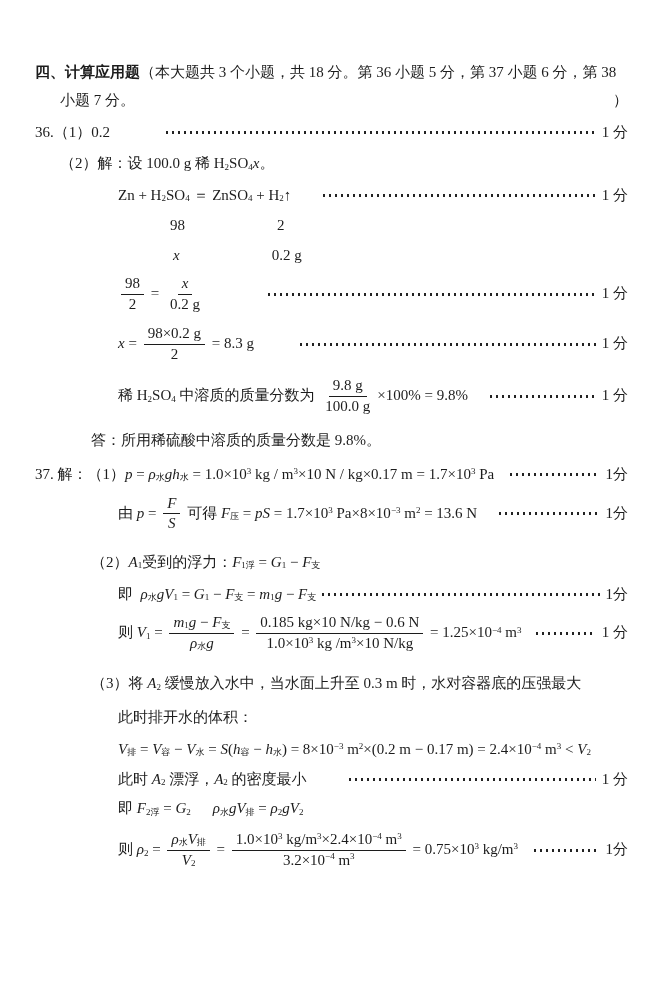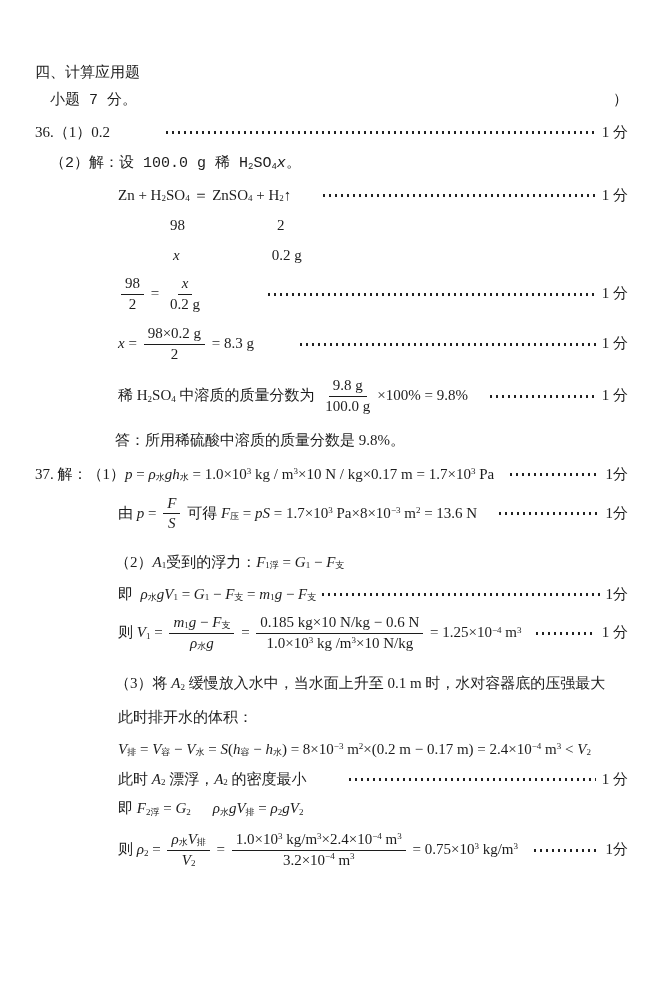--- a/index.html
+++ b/index.html
@@ -7,61 +7,61 @@
     width:658px;height:1006px;box-sizing:border-box;
     margin:0 auto;background:#ffffff;color:#1c1c1c;
     padding:62px 30px 26px 35px;
     display:flex;flex-direction:column;
     font-family:"Liberation Serif","DejaVu Serif",serif;
     font-size:15px;line-height:1.45;
     overflow:hidden;
   }
   .line{display:flex;align-items:center;white-space:pre;flex-wrap:nowrap;}
   .ind0{margin-left:0;}
-  .ind1{margin-left:15px;font-family:Liberation Mono, monospace;}
-  .ind2{margin-left:80px;}
+  .ind1{margin-left:25px;}
+  .ind2{margin-left:56px;}
   .ind3{margin-left:83px;}
   .t{white-space:pre;}
-  .t.b{font-weight:normal;}
+  .t.b{font-weight:bold;}
   .t.i{font-style:italic;}
   .sb{font-size:0.6em;vertical-align:sub;position:relative;top:0.35em;white-space:pre;}
   .su{font-size:0.6em;vertical-align:super;position:relative;top:-0.35em;white-space:pre;}
   .sp{display:inline-block;flex:0 0 auto;}
   .fill{flex:1 1 auto;}
   .ld{
     flex:1 1 30px;min-width:24px;height:5px;align-self:center;margin:0 6px 0 4px;
     background-image:radial-gradient(circle 1.3px,#222 90%,transparent 100%);
     background-size:6px 5px;background-repeat:repeat-x;background-position:left center;
   }
   .fr{display:inline-flex;flex-direction:column;align-items:center;vertical-align:middle;margin:2px 3px;flex:0 0 auto;}
   .fr .n,.fr .d{display:inline-flex;align-items:center;padding:0 4px;line-height:1.3;white-space:pre;}
   .fr .n{border-bottom:1.2px solid #1c1c1c;}
   .footer{margin-top:auto;text-align:center;letter-spacing:2px;}
 </style>
 </head>
 <body>
 
 <div class="page">
   <div>
-      <div class="line ind0" style="margin-top: 0px;"><span class="t b">四、计算应用题</span></div>
+      <div class="line ind0" style="margin-top: 0px;"><span class="t b">四、计算应用题</span><span class="t">（本大题共 3 个小题，共 18 分。第 36 小题 5 分，第 37 小题 6 分，第 38</span></div>
       <div class="line ind1" style="margin-top: 6px;"><span class="t">小题 7 分。</span><span class="fill"></span><span class="t">）</span></div>
       <div class="line ind0" style="margin-top: 10px;"><span class="t">36.（1）0.2</span><span class="sp" style="width: 50px;"></span><span class="ld"></span><span class="t">1 分</span></div>
       <div class="line ind1" style="margin-top: 10px;"><span class="t">（2）解：设 100.0 g 稀 H</span><span class="sb">2</span><span class="t">SO</span><span class="sb">4</span><span class="t i">x</span><span class="t">。</span></div>
       <div class="line ind3" style="margin-top: 10px;"><span class="t">Zn + H</span><span class="sb">2</span><span class="t">SO</span><span class="sb">4</span><span class="t"> ＝ ZnSO</span><span class="sb">4</span><span class="t"> + H</span><span class="sb">2</span><span class="t">↑</span><span class="sp" style="width: 26px;"></span><span class="ld"></span><span class="t">1 分</span></div>
       <div class="line ind3" style="margin-top: 8px;"><span class="sp" style="width: 52px;"></span><span class="t">98</span><span class="sp" style="width: 92px;"></span><span class="t">2</span></div>
       <div class="line ind3" style="margin-top: 8px;"><span class="sp" style="width: 55px;"></span><span class="t i">x</span><span class="sp" style="width: 92px;"></span><span class="t">0.2 g</span></div>
       <div class="line ind3" style="margin-top: 6px;"><span class="fr"><span class="n"><span class="t">98</span></span><span class="d"><span class="t">2</span></span></span><span class="t"> = </span><span class="fr"><span class="n"><span class="t i">x</span></span><span class="d"><span class="t">0.2 g</span></span></span><span class="sp" style="width: 55px;"></span><span class="ld"></span><span class="t">1 分</span></div>
       <div class="line ind3" style="margin-top: 6px;"><span class="t i">x</span><span class="t"> = </span><span class="fr"><span class="n"><span class="t">98×0.2 g</span></span><span class="d"><span class="t">2</span></span></span><span class="t"> = 8.3 g</span><span class="sp" style="width: 40px;"></span><span class="ld"></span><span class="t">1 分</span></div>
       <div class="line ind3" style="margin-top: 8px;"><span class="t">稀 H</span><span class="sb">2</span><span class="t">SO</span><span class="sb">4</span><span class="t"> 中溶质的质量分数为 </span><span class="fr"><span class="n"><span class="t">9.8 g</span></span><span class="d"><span class="t">100.0 g</span></span></span><span class="t">×100% = 9.8%</span><span class="sp" style="width: 16px;"></span><span class="ld"></span><span class="t">1 分</span></div>
       <div class="line ind2" style="margin-top: 12px;"><span class="t">答：所用稀硫酸中溶质的质量分数是 9.8%。</span></div>
       <div class="line ind0" style="margin-top: 12px;"><span class="t">37. 解：（1）</span><span class="t i">p</span><span class="t"> = </span><span class="t i">ρ</span><span class="sb">水</span><span class="t i">g</span><span class="t i">h</span><span class="sb">水</span><span class="t"> = 1.0×10</span><span class="su">3</span><span class="t"> kg / m</span><span class="su">3</span><span class="t">×10 N / kg×0.17 m = 1.7×10</span><span class="su">3</span><span class="t"> Pa</span><span class="sp" style="width: 10px;"></span><span class="ld"></span><span class="t">1分</span></div>
       <div class="line ind3" style="margin-top: 6px;"><span class="t">由 </span><span class="t i">p</span><span class="t"> = </span><span class="fr"><span class="n"><span class="t i">F</span></span><span class="d"><span class="t i">S</span></span></span><span class="t"> 可得 </span><span class="t i">F</span><span class="sb">压</span><span class="t"> = </span><span class="t i">pS</span><span class="t"> = 1.7×10</span><span class="su">3</span><span class="t"> Pa×8×10</span><span class="su">−3</span><span class="t"> m</span><span class="su">2</span><span class="t"> = 13.6 N</span><span class="sp" style="width: 16px;"></span><span class="ld"></span><span class="t">1分</span></div>
       <div class="line ind2" style="margin-top: 16px;"><span class="t">（2）</span><span class="t i">A</span><span class="sb">1</span><span class="t">受到的浮力：</span><span class="t i">F</span><span class="sb">1浮</span><span class="t"> = </span><span class="t i">G</span><span class="sb">1</span><span class="t"> − </span><span class="t i">F</span><span class="sb">支</span></div>
       <div class="line ind3" style="margin-top: 10px;"><span class="t">即  </span><span class="t i">ρ</span><span class="sb">水</span><span class="t i">gV</span><span class="sb">1</span><span class="t"> = </span><span class="t i">G</span><span class="sb">1</span><span class="t"> − </span><span class="t i">F</span><span class="sb">支</span><span class="t"> = </span><span class="t i">m</span><span class="sb">1</span><span class="t i">g</span><span class="t"> − </span><span class="t i">F</span><span class="sb">支</span><span class="ld"></span><span class="t">1分</span></div>
       <div class="line ind3" style="margin-top: 6px;"><span class="t">则 </span><span class="t i">V</span><span class="sb">1</span><span class="t"> = </span><span class="fr"><span class="n"><span class="t i">m</span><span class="sb">1</span><span class="t i">g</span><span class="t"> − </span><span class="t i">F</span><span class="sb">支</span></span><span class="d"><span class="t i">ρ</span><span class="sb">水</span><span class="t i">g</span></span></span><span class="t"> = </span><span class="fr"><span class="n"><span class="t">0.185 kg×10 N/kg − 0.6 N</span></span><span class="d"><span class="t">1.0×10</span><span class="su">3</span><span class="t"> kg /m</span><span class="su">3</span><span class="t">×10 N/kg</span></span></span><span class="t"> = 1.25×10</span><span class="su">−4</span><span class="t"> m</span><span class="su">3</span><span class="sp" style="width: 8px;"></span><span class="ld"></span><span class="t">1 分</span></div>
-      <div class="line ind2" style="margin-top: 18px;"><span class="t">（3）将 </span><span class="t i">A</span><span class="sb">2</span><span class="t"> 缓慢放入水中，当水面上升至 0.1 m 时，水对容器底的压强最大</span></div>
+      <div class="line ind2" style="margin-top: 18px;"><span class="t">（3）将 </span><span class="t i">A</span><span class="sb">2</span><span class="t"> 缓慢放入水中，当水面上升至 0.3 m 时，水对容器底的压强最大</span></div>
       <div class="line ind3" style="margin-top: 12px;"><span class="t">此时排开水的体积：</span></div>
       <div class="line ind3" style="margin-top: 10px;"><span class="t i">V</span><span class="sb">排</span><span class="t"> = </span><span class="t i">V</span><span class="sb">容</span><span class="t"> − </span><span class="t i">V</span><span class="sb">水</span><span class="t"> = </span><span class="t i">S</span><span class="t">(</span><span class="t i">h</span><span class="sb">容</span><span class="t"> − </span><span class="t i">h</span><span class="sb">水</span><span class="t">) = 8×10</span><span class="su">−3</span><span class="t"> m</span><span class="su">2</span><span class="t">×(0.2 m − 0.17 m) = 2.4×10</span><span class="su">−4</span><span class="t"> m</span><span class="su">3</span><span class="t"> &lt; </span><span class="t i">V</span><span class="sb">2</span></div>
       <div class="line ind3" style="margin-top: 8px; justify-content: flex-end;"><span class="t">此时 </span><span class="t i">A</span><span class="sb">2</span><span class="t"> 漂浮，</span><span class="t i">A</span><span class="sb">2</span><span class="t"> 的密度最小</span><span class="sp" style="width: 36px;"></span><span class="ld"></span><span class="t">1 分</span></div>
       <div class="line ind3" style="margin-top: 8px;"><span class="t">即 </span><span class="t i">F</span><span class="sb">2浮</span><span class="t"> = </span><span class="t i">G</span><span class="sb">2</span><span class="sp" style="width: 22px;"></span><span class="t i">ρ</span><span class="sb">水</span><span class="t i">gV</span><span class="sb">排</span><span class="t"> = </span><span class="t i">ρ</span><span class="sb">2</span><span class="t i">gV</span><span class="sb">2</span></div>
       <div class="line ind3" style="margin-top: 8px;"><span class="t">则 </span><span class="t i">ρ</span><span class="sb">2</span><span class="t"> = </span><span class="fr"><span class="n"><span class="t i">ρ</span><span class="sb">水</span><span class="t i">V</span><span class="sb">排</span></span><span class="d"><span class="t i">V</span><span class="sb">2</span></span></span><span class="t"> = </span><span class="fr"><span class="n"><span class="t">1.0×10</span><span class="su">3</span><span class="t"> kg/m</span><span class="su">3</span><span class="t">×2.4×10</span><span class="su">−4</span><span class="t"> m</span><span class="su">3</span></span><span class="d"><span class="t">3.2×10</span><span class="su">−4</span><span class="t"> m</span><span class="su">3</span></span></span><span class="t"> = 0.75×10</span><span class="su">3</span><span class="t"> kg/m</span><span class="su">3</span><span class="sp" style="width: 10px;"></span><span class="ld"></span><span class="t">1分</span></div>
     </div>
 </div>
 
 </body></html>

